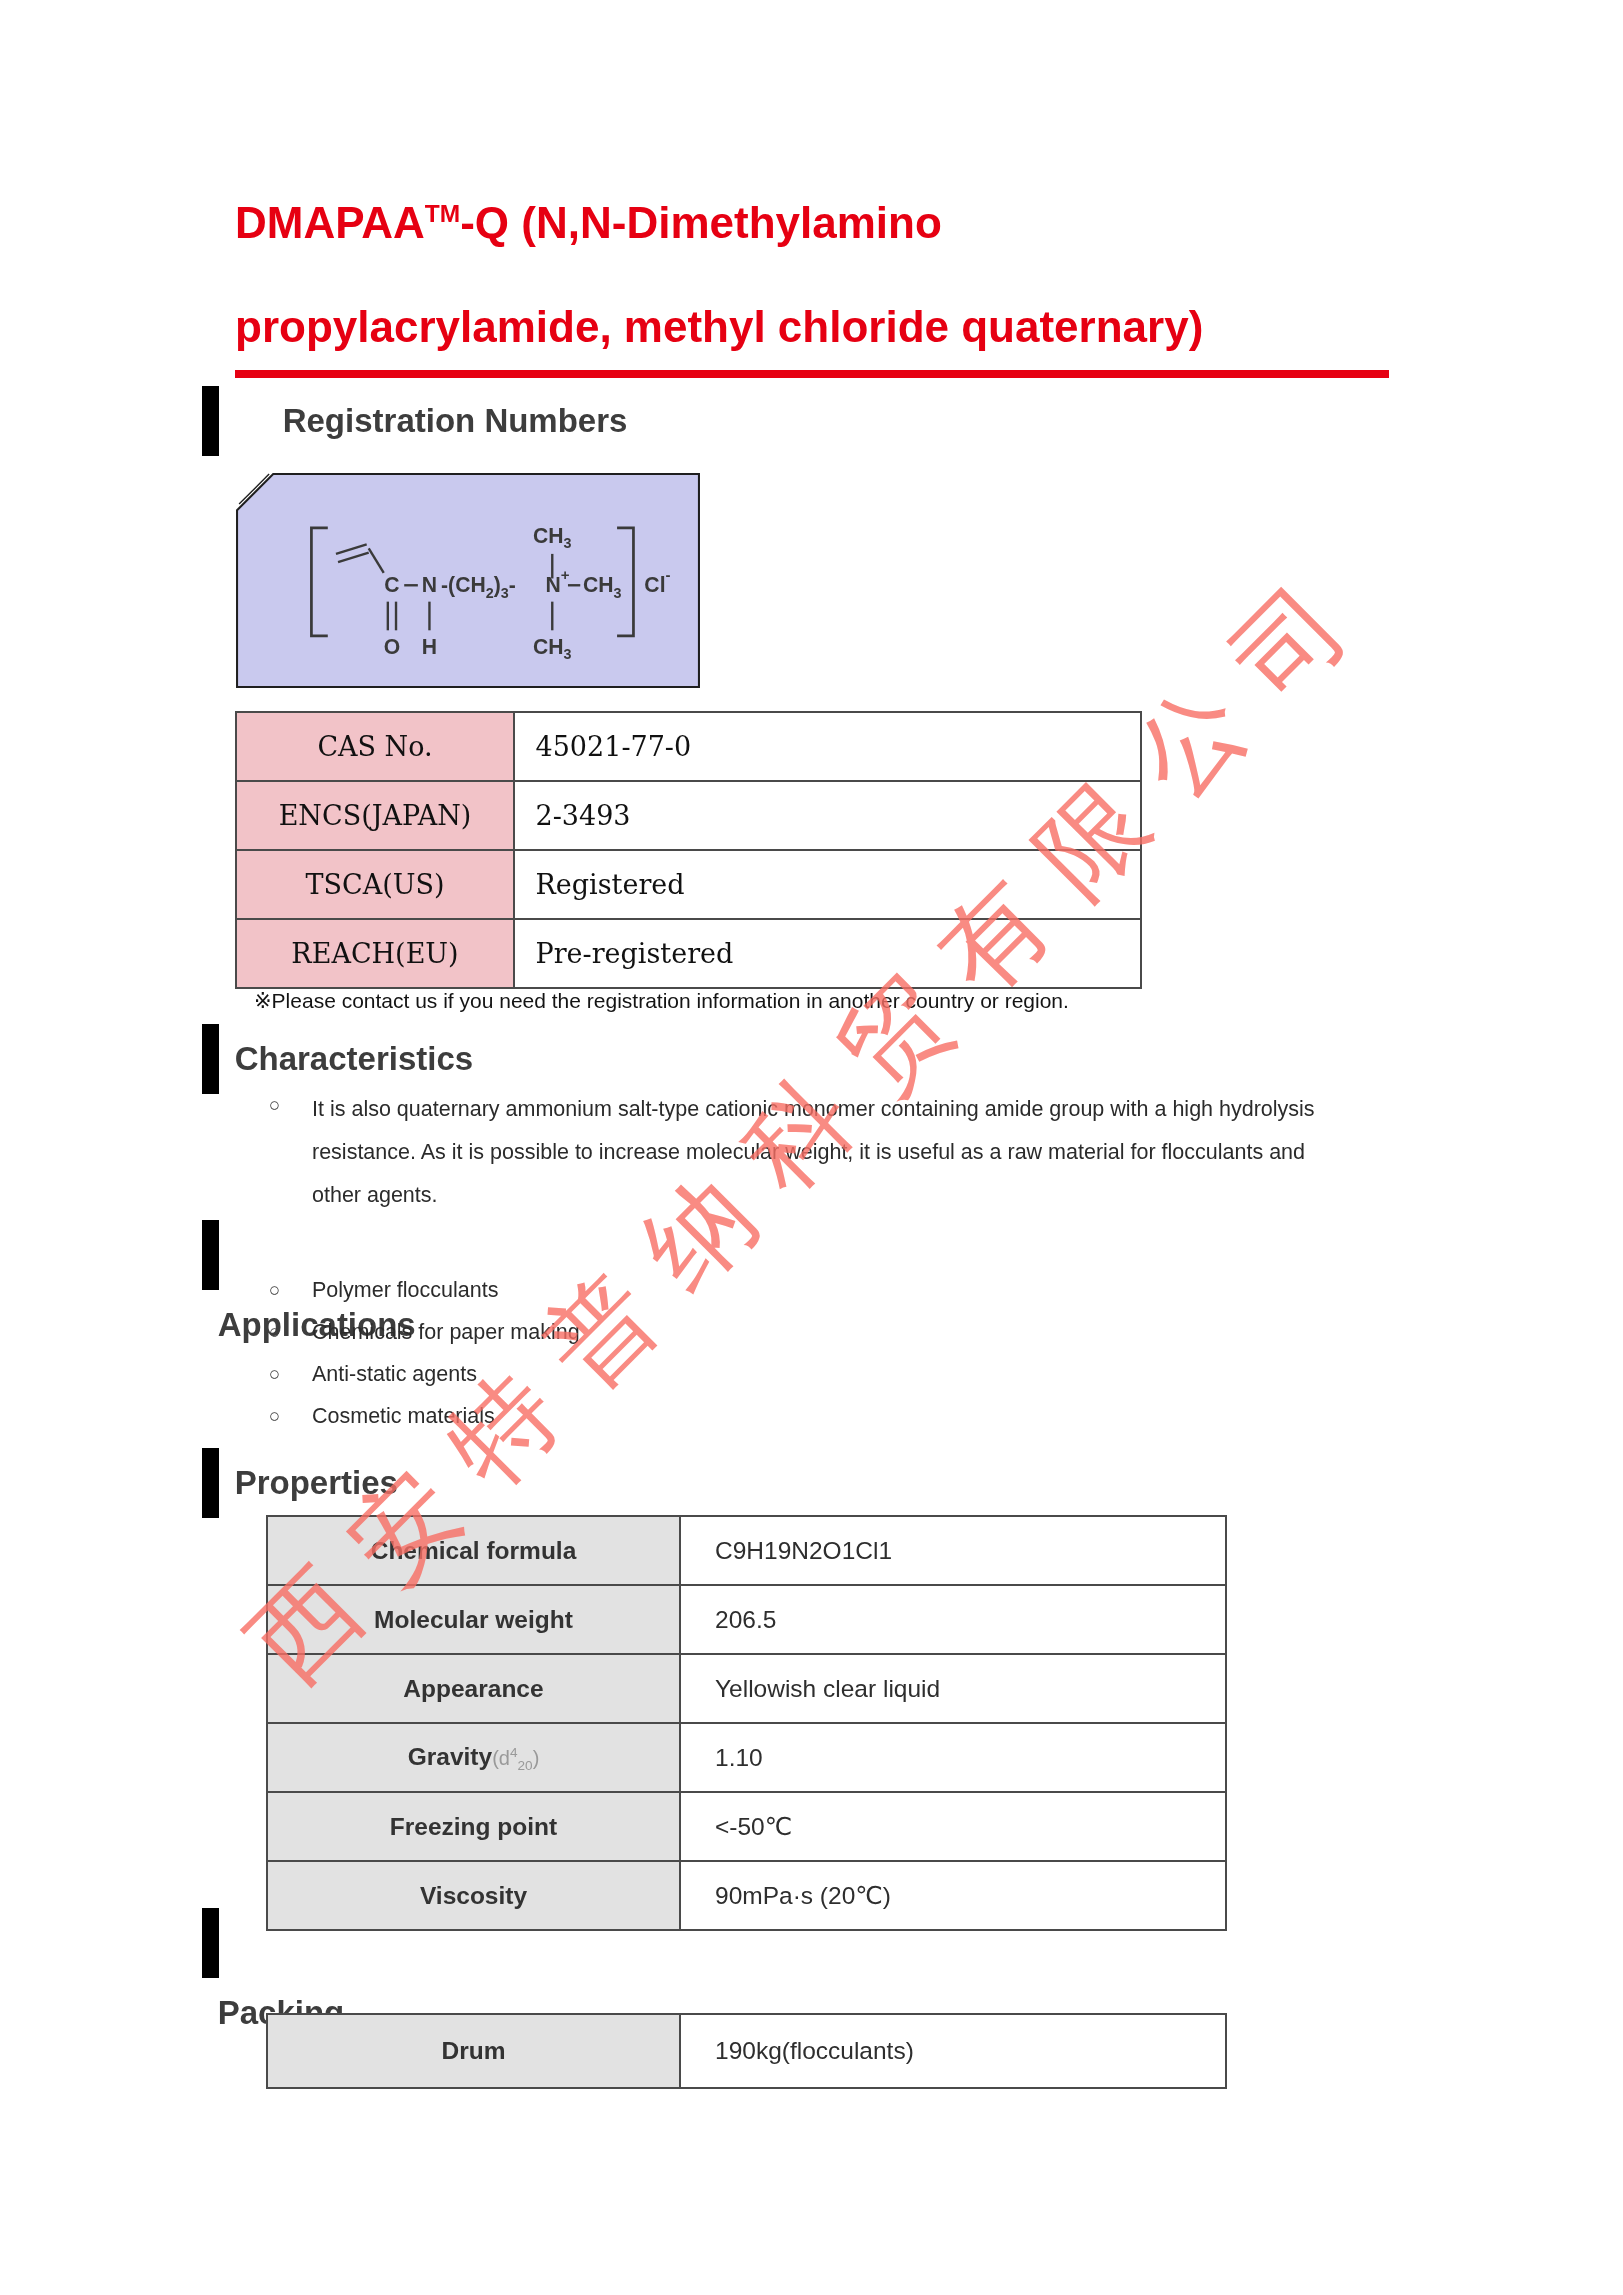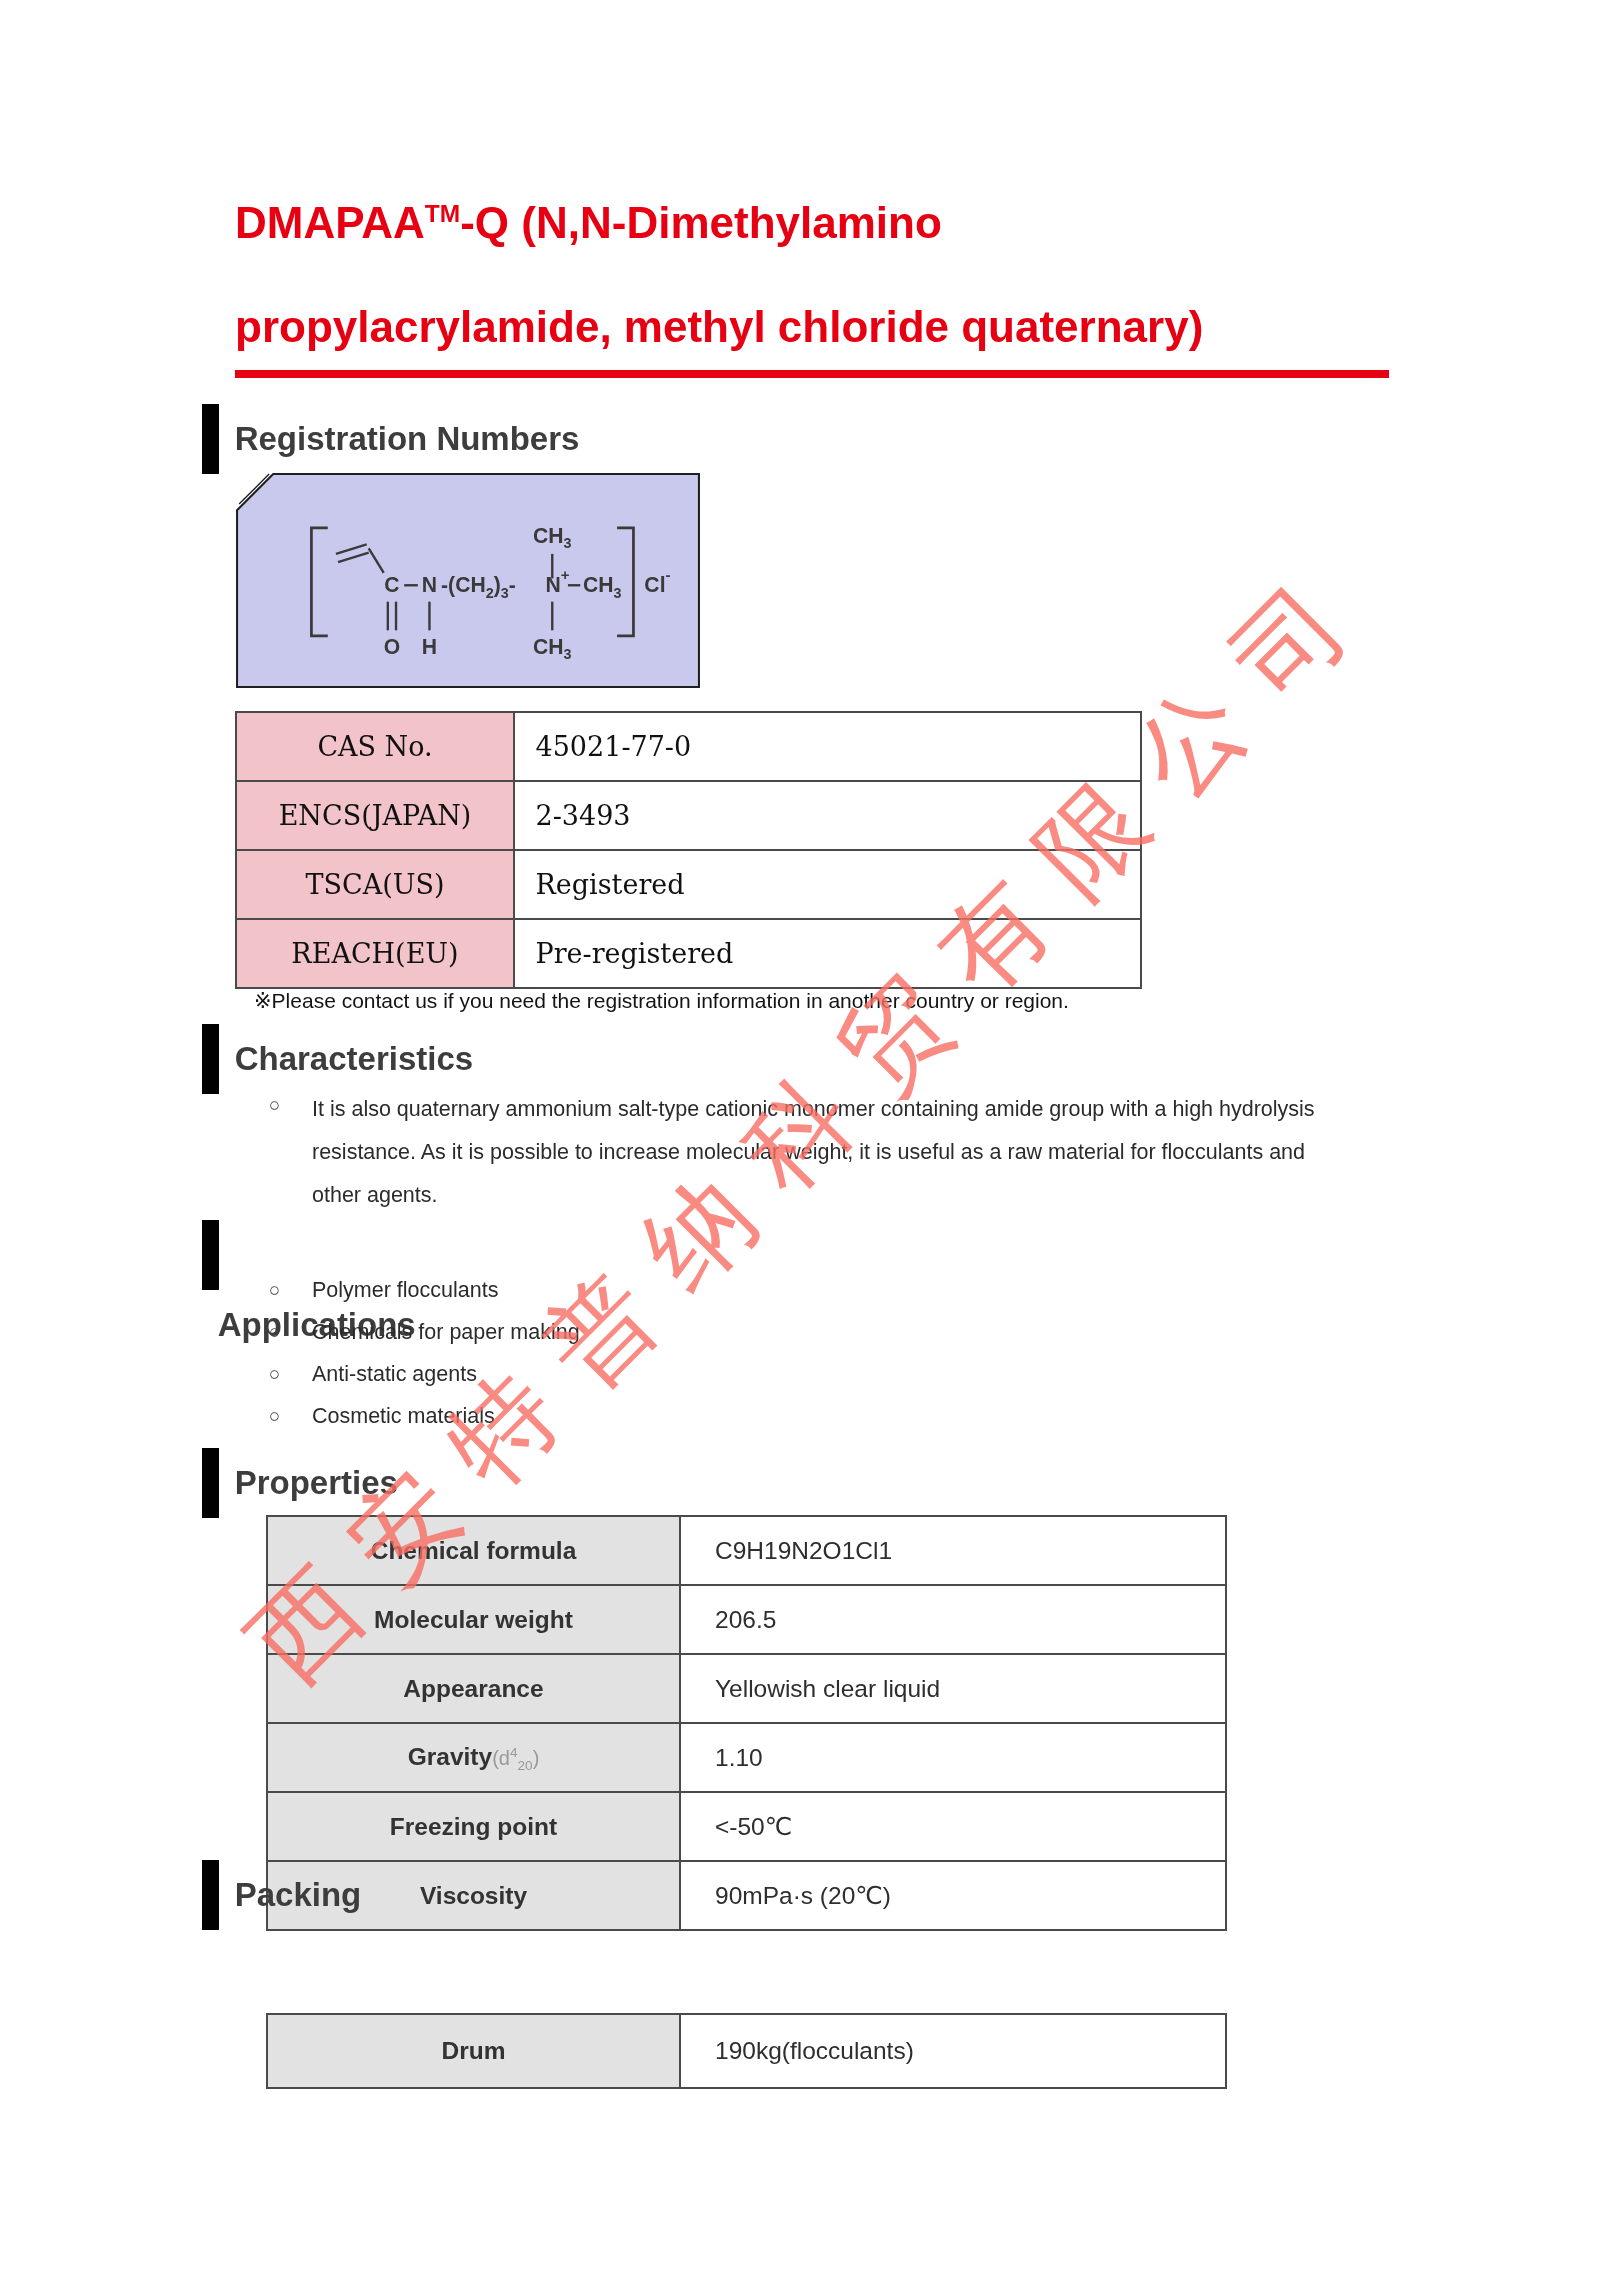--- a/index.html
+++ b/index.html
@@ -12,22 +12,22 @@
     position:absolute; left:235px; top:162px; width:1159px;
     color:#e60012; font-weight:bold; font-size:44px; line-height:104px;
     letter-spacing:0px;
   }
   .title .tm{font-size:24.5px; vertical-align:super; letter-spacing:0;margin-top:24px;}
   .rule{position:absolute; left:235px; top:370px; width:1154px; height:8.2px; background:#e60012;}
   
   .sec{position:absolute; left:202px; display:flex; align-items:stretch;}
   .sec .bar{width:17px; height:70px; background:#000;}
   .sec h2{margin:0 0 0 15.7px; font-size:33px; font-weight:bold; color:#3d3d3d; line-height:70px;}
-  .sec-reg{top:404px;} .sec-char{top:1024px;} .sec-app{top:1220px;flex-direction:column;}
-  .sec-prop{top:1448px;} .sec-pack{top:1860px;}
+  .sec-reg{top:386px;gap:48px;} .sec-char{top:1024px;} .sec-app{top:1220px;flex-direction:column;}
+  .sec-prop{top:1448px;} .sec-pack{top:1908px;flex-direction:column;}
   
   .figure{position:absolute; left:235px; top:472px;}
   .figure text{font-family:"Liberation Sans","DejaVu Sans",sans-serif; font-weight:bold; fill:#3a3a3a; font-size:31px;}
   .figure .sub{font-size:21px;}
   .figure .sup{font-size:22px;}
   
   table{border-collapse:collapse;}
   .regtable{position:absolute; left:235px; top:711px; width:907px;}
   .regtable td{border:2px solid #4a4a4a; height:65px; font-family:"DejaVu Serif","Liberation Serif",serif; font-size:27px; color:#111;}
   .regtable td.lbl{width:274px; background:#f2c3c8; text-align:center;}

